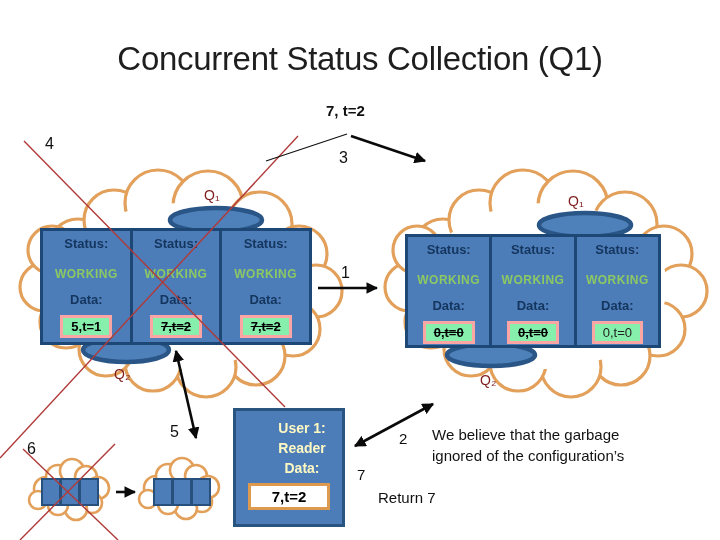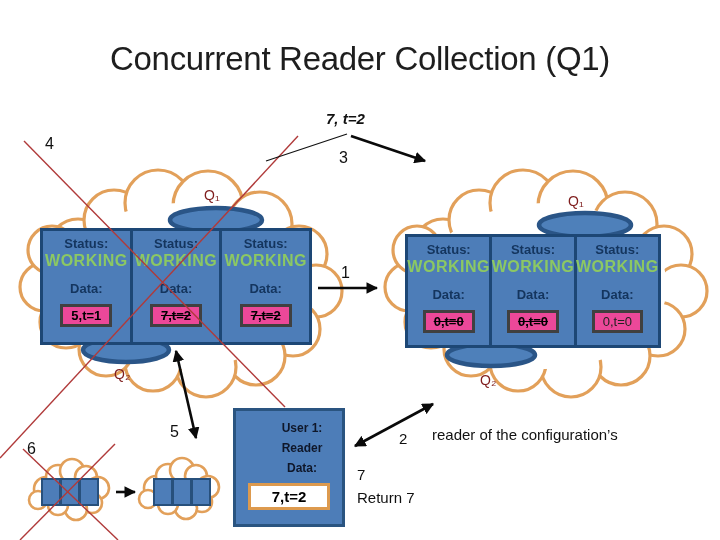--- a/index.html
+++ b/index.html
@@ -13,47 +13,47 @@
                font-size:33px;font-weight:400;color:#1e1e1e;letter-spacing:-0.3px;z-index:2;}
 
   .node-grid{position:absolute;display:flex;background:#4d7db8;border:3px solid #1d4775;
              box-sizing:border-box;z-index:2;}
   #grid-left{left:40px;top:228px;width:272px;height:117px;}
   #grid-right{left:405px;top:234px;width:256px;height:114px;}
   .node-cell{flex:1;border-right:3px solid #1d4775;display:flex;flex-direction:column;
              align-items:center;padding-top:5px;box-sizing:border-box;min-width:0;}
   .node-cell:last-child{border-right:none;}
   .status-label,.data-label{font-size:13px;font-weight:700;color:#14355e;white-space:nowrap;}
-  .status-value{font-size:16px;font-weight:700;color:#8cc863;letter-spacing:.5px;margin-top:1px;white-space:nowrap;}
+  .status-value{font-size:12px;font-weight:700;color:#8cc863;letter-spacing:.5px;margin-top:16px;white-space:nowrap;}
   .data-label{margin-top:11px;}
-  .value-chip{margin-top:8px;background:#ec4899;border:3px solid #404040;padding:1px 8px;
+  .value-chip{margin-top:8px;background:#86efac;border:3px solid #fca5a5;padding:1px 8px;
               font-size:13px;font-weight:700;color:#000;white-space:nowrap;}
   .value-chip.thin{font-weight:400;color:#222;}
   .struck{text-decoration:line-through;}
 
   .qlabel{position:absolute;z-index:2;font-size:14px;color:#7f1d1d;}
   #q1-left{left:204px;top:187px;}
   #q1-right{left:568px;top:193px;}
   #q2-left{left:114px;top:366px;}
   #q2-right{left:480px;top:372px;}
 
   .anno{position:absolute;z-index:2;font-size:15px;color:#101010;white-space:nowrap;}
-  #lbl-top7{left:326px;top:110px;font-weight:600;font-style:italic;}
+  #lbl-top7{left:326px;top:102px;font-weight:600;}
   #lbl-4{left:45px;top:135px;font-size:16px;}
   #lbl-3{left:339px;top:149px;font-size:16px;}
   #lbl-1{left:341px;top:264px;font-size:16px;}
   #lbl-5{left:170px;top:423px;font-size:16px;}
   #lbl-6{left:27px;top:440px;font-size:16px;}
   #lbl-2{left:399px;top:430px;}
   #lbl-7{left:357px;top:466px;}
-  #lbl-return{left:357px;top:489px;}
+  #lbl-return{left:378px;top:489px;}
 
   #user-box{position:absolute;left:233px;top:408px;width:112px;height:119px;background:#4d7db8;
             border:3px solid #2a5480;box-sizing:border-box;z-index:2;text-align:center;padding-top:7px;}
-  .user-line{display:block;font-size:12px;font-weight:700;color:#0f172a;line-height:20px;padding-left:26px;}
+  .user-line{display:block;font-size:14px;font-weight:700;color:#fef9c3;line-height:20px;padding-left:26px;}
   #user-chip{margin:5px auto 0;width:76px;background:#fff;border:3px solid #dd9a4e;
              font-size:15px;font-weight:700;color:#000;padding:2px 0;}
 
   #note{position:absolute;left:432px;top:424px;z-index:2;font-size:15px;line-height:21px;color:#121212;}
 </style>
 </head>
 <body>
 
 <div class="slide">
 
@@ -128,21 +128,21 @@
         <circle cx="148" cy="499" r="9"></circle>
       <ellipse cx="179" cy="490" rx="23" ry="12" stroke="none"></ellipse>
       <g fill="#4d7db8" stroke="#27507c" stroke-width="2">
         <rect x="154" y="479" width="18" height="26"></rect>
           <rect x="173" y="479" width="18" height="26"></rect>
           <rect x="192" y="479" width="18" height="26"></rect>
       </g>
     </g>
   </svg>
 
-  <h1 id="slide-title">Concurrent Reader Collection (Q1)</h1>
+  <h1 id="slide-title">Concurrent Status Collection (Q1)</h1>
 
   <div class="node-grid" id="grid-left">
       <div class="node-cell">
         <span class="status-label">Status:</span>
         <span class="status-value">WORKING</span>
         <span class="data-label">Data:</span>
         <div class="value-chip"><span class="value-text">5,t=1</span></div>
       </div>
       <div class="node-cell">
         <span class="status-label">Status:</span>
@@ -196,21 +196,22 @@
   <div id="user-box">
     <span class="user-line">User 1:</span>
     <span class="user-line">Reader</span>
     <span class="user-line">Data:</span>
     <div id="user-chip">
       <span>7,t=2</span>
     </div>
   </div>
 
   <div id="note">
-      <div>reader of the configuration’s</div>
+      <div>We believe that the garbage</div>
+      <div>ignored of the configuration’s</div>
     </div>
 
   <svg class="layer" id="fg" viewBox="0 0 720 540">
     <defs>
       <marker id="mA" viewBox="0 0 10 10" refX="9" refY="5" markerWidth="4.5" markerHeight="4.5" orient="auto-start-reverse">
         <path d="M0,0 L10,5 L0,10 z" fill="#0a0a0a"></path>
       </marker>
     </defs>
     <g stroke="#b03a3a" stroke-width="1.4">
       <line x1="24" y1="141" x2="285" y2="407"></line>

